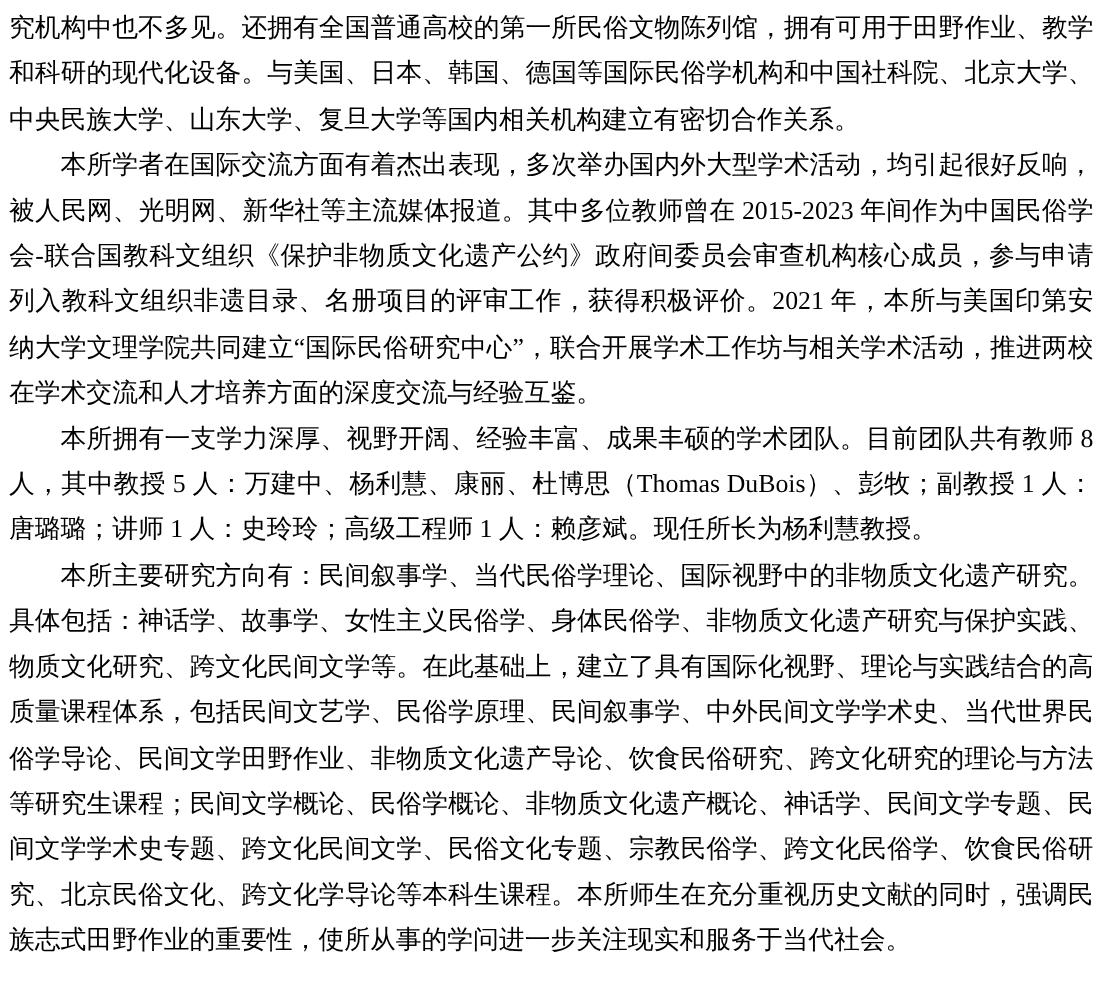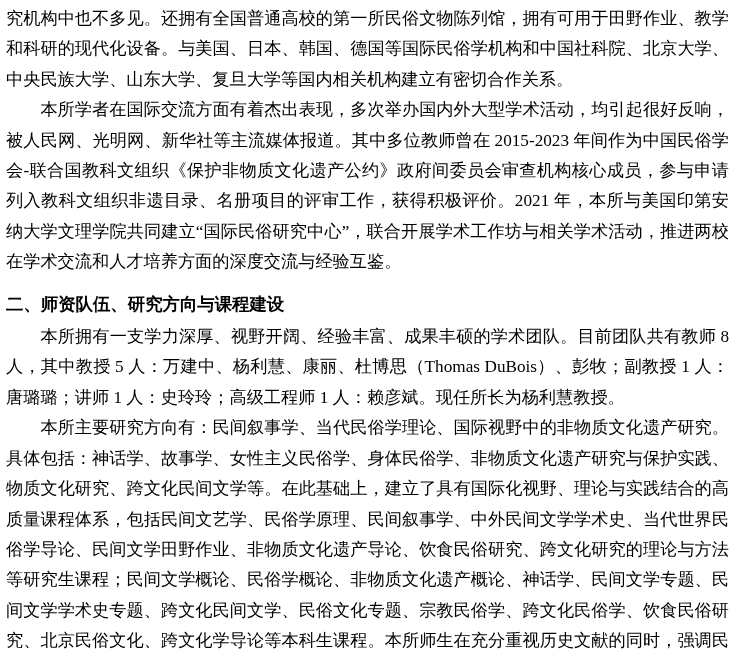--- a/index.html
+++ b/index.html
@@ -40,16 +40,15 @@
     padding-bottom: 3px;
     text-align: left;
   }
 </style>
 </head>
 <body>
 
 <div class="page">
   <p class="para">究机构中也不多见。还拥有全国普通高校的第一所民俗文物陈列馆，拥有可用于田野作业、教学和科研的现代化设备。与美国、日本、韩国、德国等国际民俗学机构和中国社科院、北京大学、中央民族大学、山东大学、复旦大学等国内相关机构建立有密切合作关系。</p>
   <p class="para indent">本所学者在国际交流方面有着杰出表现，多次举办国内外大型学术活动，均引起很好反响，被人民网、光明网、新华社等主流媒体报道。其中多位教师曾在 2015-2023 年间作为中国民俗学会-联合国教科文组织《保护非物质文化遗产公约》政府间委员会审查机构核心成员，参与申请列入教科文组织非遗目录、名册项目的评审工作，获得积极评价。2021 年，本所与美国印第安纳大学文理学院共同建立“国际民俗研究中心”，联合开展学术工作坊与相关学术活动，推进两校在学术交流和人才培养方面的深度交流与经验互鉴。</p>
-  <h2 class="heading">二、师资队伍、研究方向与课程建设</h2>
   <p class="para indent">本所拥有一支学力深厚、视野开阔、经验丰富、成果丰硕的学术团队。目前团队共有教师 8 人，其中教授 5 人：万建中、杨利慧、康丽、杜博思（Thomas DuBois）、彭牧；副教授 1 人：唐璐璐；讲师 1 人：史玲玲；高级工程师 1 人：赖彦斌。现任所长为杨利慧教授。</p>
   <p class="para indent">本所主要研究方向有：民间叙事学、当代民俗学理论、国际视野中的非物质文化遗产研究。具体包括：神话学、故事学、女性主义民俗学、身体民俗学、非物质文化遗产研究与保护实践、物质文化研究、跨文化民间文学等。在此基础上，建立了具有国际化视野、理论与实践结合的高质量课程体系，包括民间文艺学、民俗学原理、民间叙事学、中外民间文学学术史、当代世界民俗学导论、民间文学田野作业、非物质文化遗产导论、饮食民俗研究、跨文化研究的理论与方法等研究生课程；民间文学概论、民俗学概论、非物质文化遗产概论、神话学、民间文学专题、民间文学学术史专题、跨文化民间文学、民俗文化专题、宗教民俗学、跨文化民俗学、饮食民俗研究、北京民俗文化、跨文化学导论等本科生课程。本所师生在充分重视历史文献的同时，强调民族志式田野作业的重要性，使所从事的学问进一步关注现实和服务于当代社会。</p>
 </div>
 
 </body></html>

